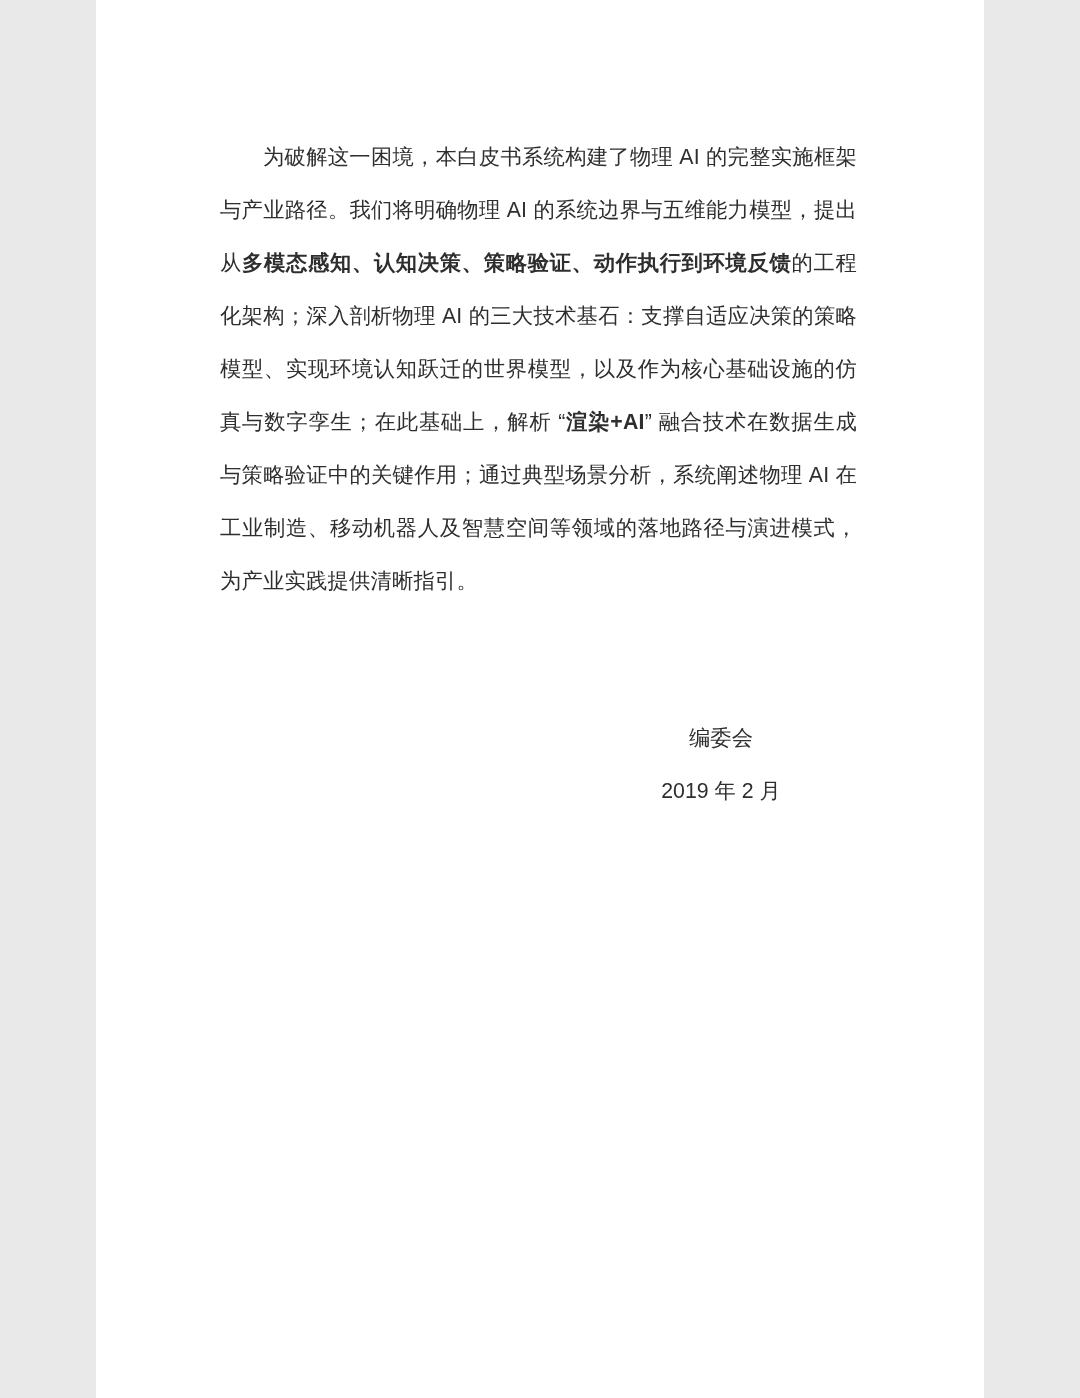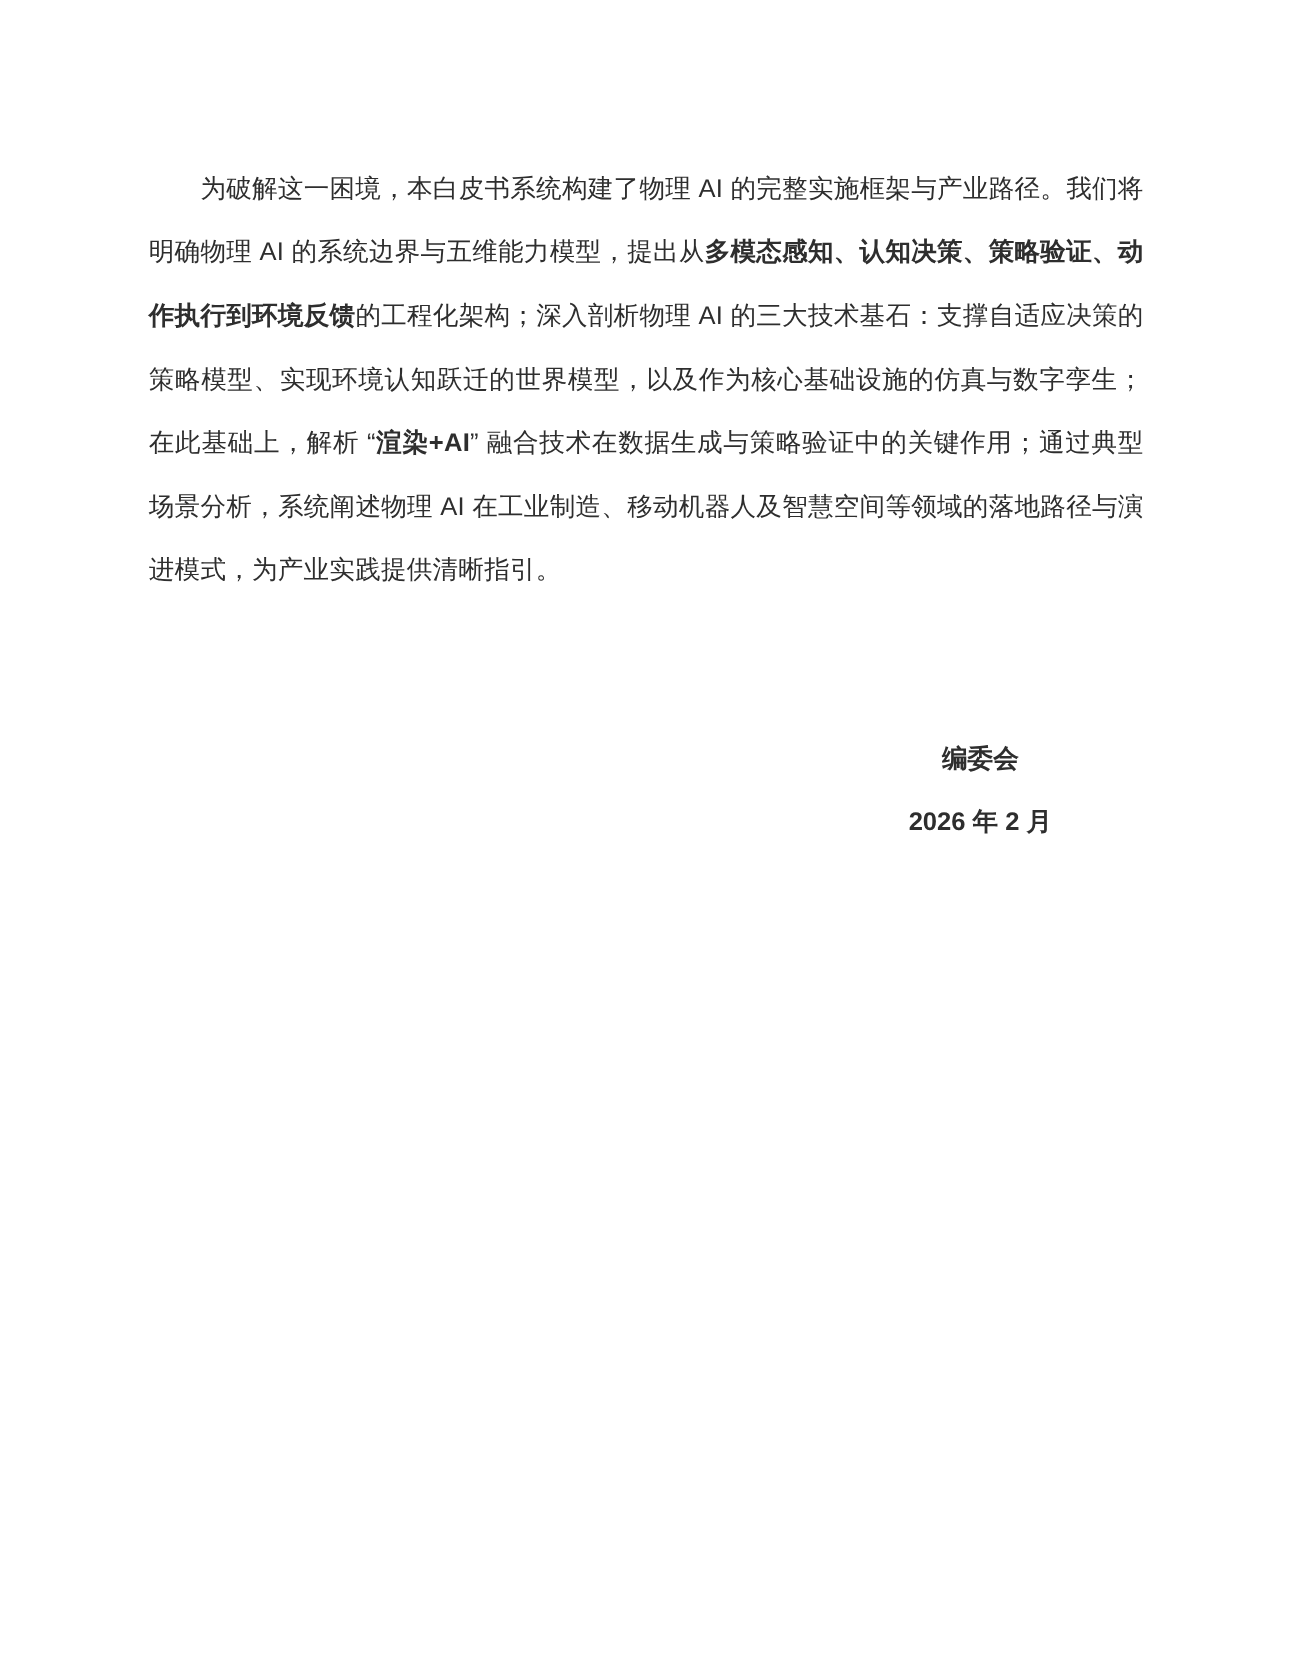--- a/index.html
+++ b/index.html
@@ -2,21 +2,21 @@
 <html><head>
 <meta charset="utf-8">
 <style>
   html, body {
     margin: 0;
     padding: 0;
     background: #e9e9e9;
   }
   .page {
     position: relative;
-    width: 1080px;
+    width: 888px;
     height: 1398px;
     background: #ffffff;
     margin: 0 auto;
     font-family: "Liberation Sans", "DejaVu Sans", sans-serif;
     color: #2e2e2e;
     overflow: hidden;
   }
   .doc-body {
     padding: 131px 127px 0 124px; 
     box-sizing: border-box;
@@ -36,34 +36,33 @@
     font-weight: 700;
   }
   .signature {
     margin-top: 104px;          
     margin-left: auto;
     margin-right: 0;
     width: 272px;               
     text-align: center;
     font-size: 21.3px;
     line-height: 53px;
-    font-weight: bold;
   }
   .sig-line {
     white-space: nowrap;
   }
 </style>
 </head>
 <body>
 
 <div class="page">
   <div class="doc-body">
 
     <p class="para"><span>为破解这一困境，本白皮书系统构建了物理 AI 的完整实施框架与产业路径。我们将明确物理 AI 的系统边界与五维能力模型，提出从</span><span class="b">多模态感知、认知决策、策略验证、动作执行到环境反馈</span><span>的工程化架构；深入剖析物理 AI 的三大技术基石：支撑自适应决策的策略模型、实现环境认知跃迁的世界模型，以及作为核心基础设施的仿真与数字孪生；在此基础上，解析 “</span><span class="b">渲染+AI</span><span>” 融合技术在数据生成与策略验证中的关键作用；通过典型场景分析，系统阐述物理 AI 在工业制造、移动机器人及智慧空间等领域的落地路径与演进模式，为产业实践提供清晰指引。</span></p>
 
 
     <div class="signature">
       <div class="sig-line">编委会</div>
-      <div class="sig-line">2026 年 2 月</div>
+      <div class="sig-line">2019 年 2 月</div>
     </div>
 
   </div>
 </div>
 
 </body></html>

